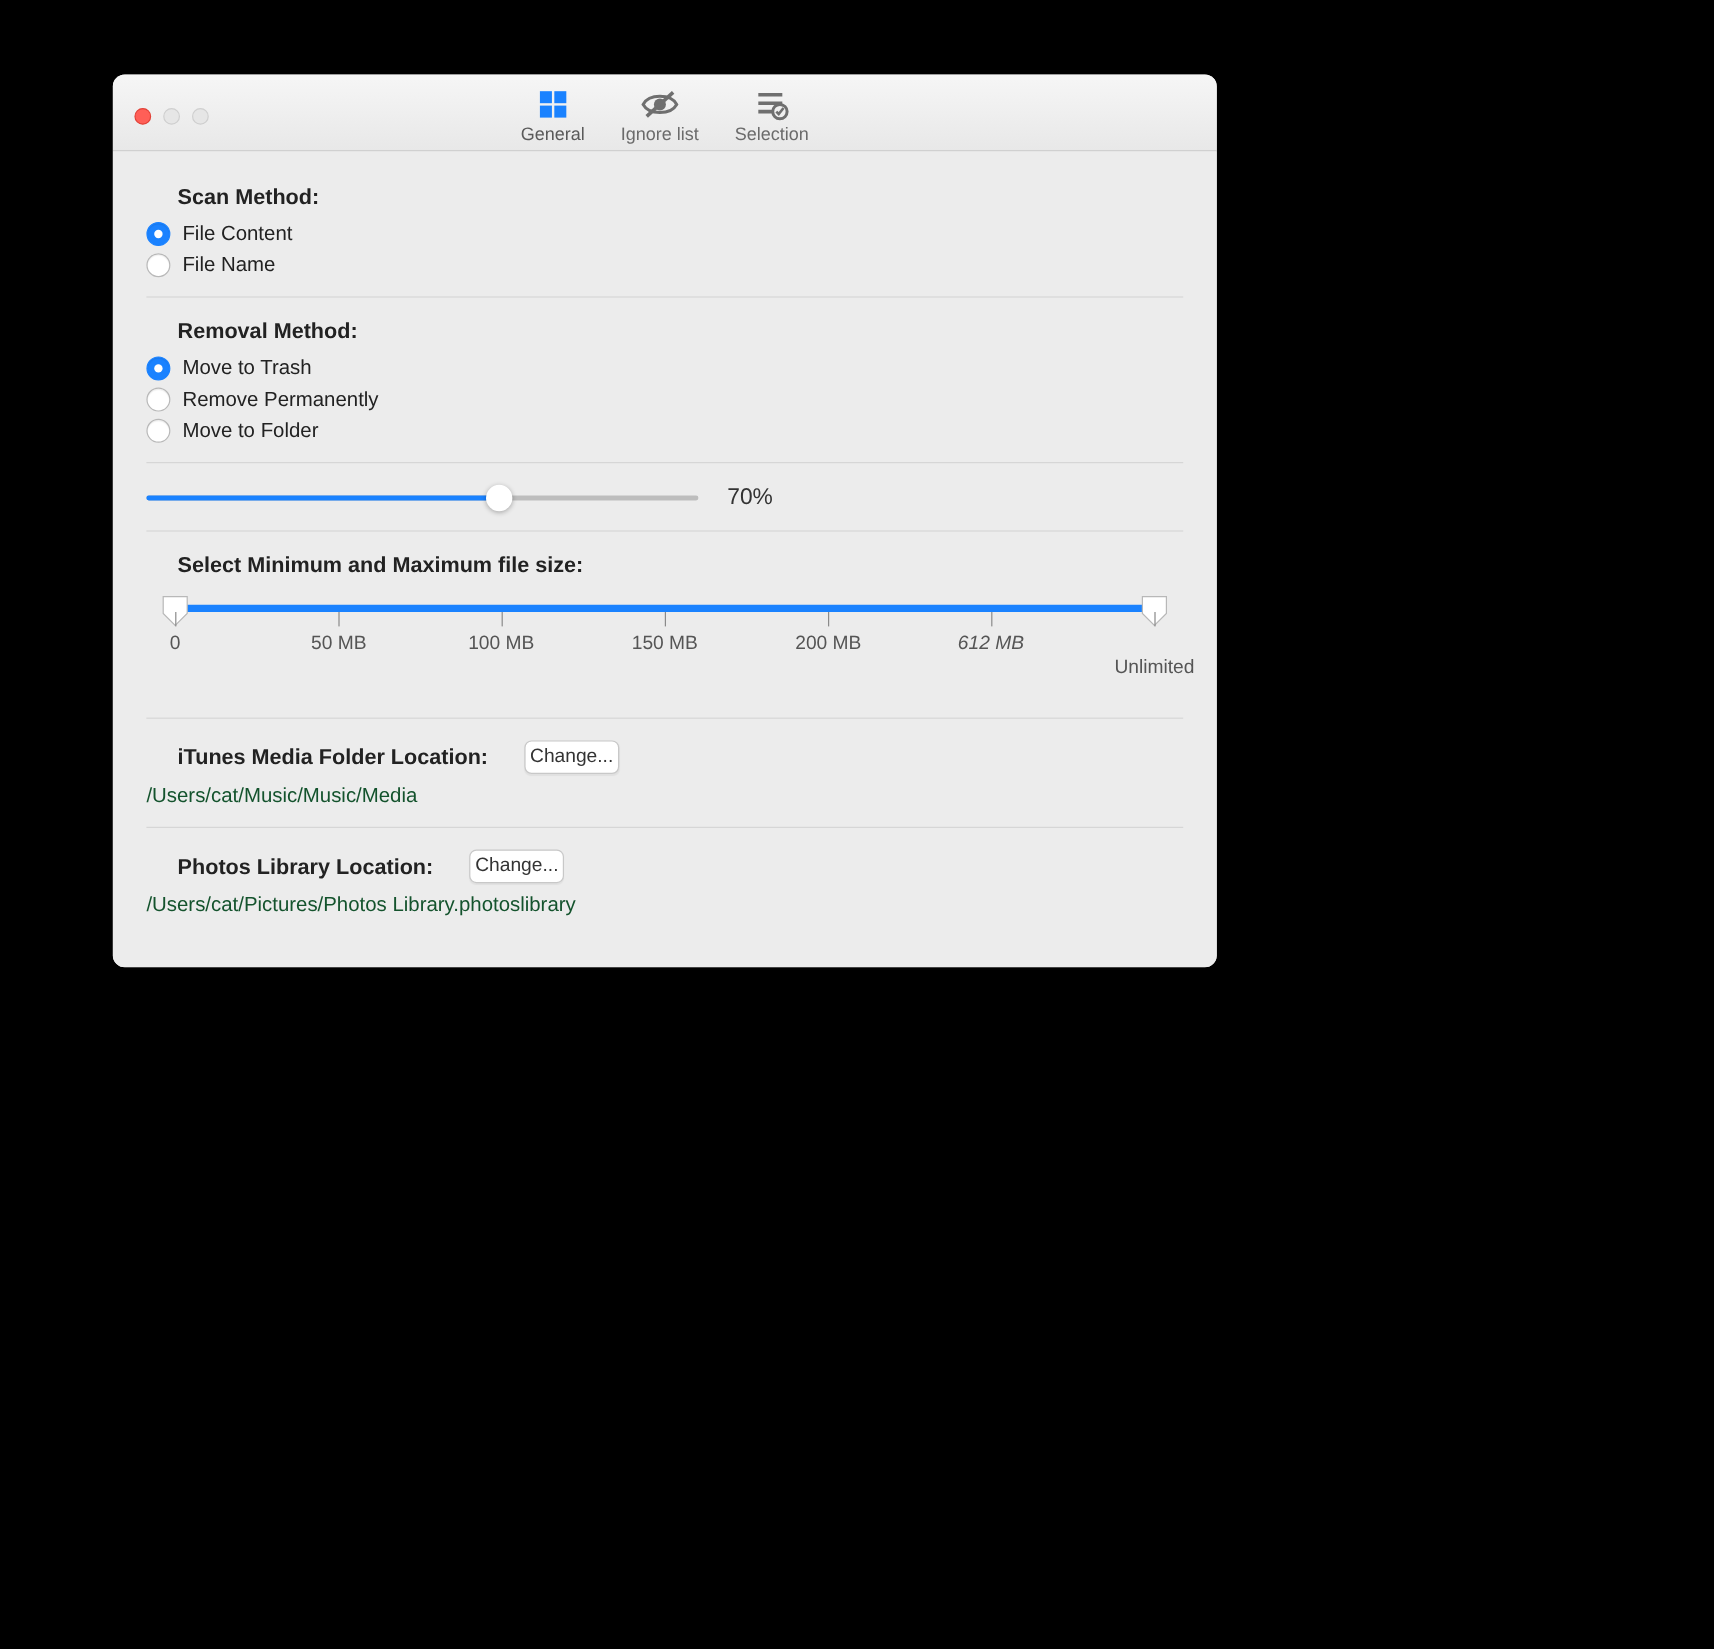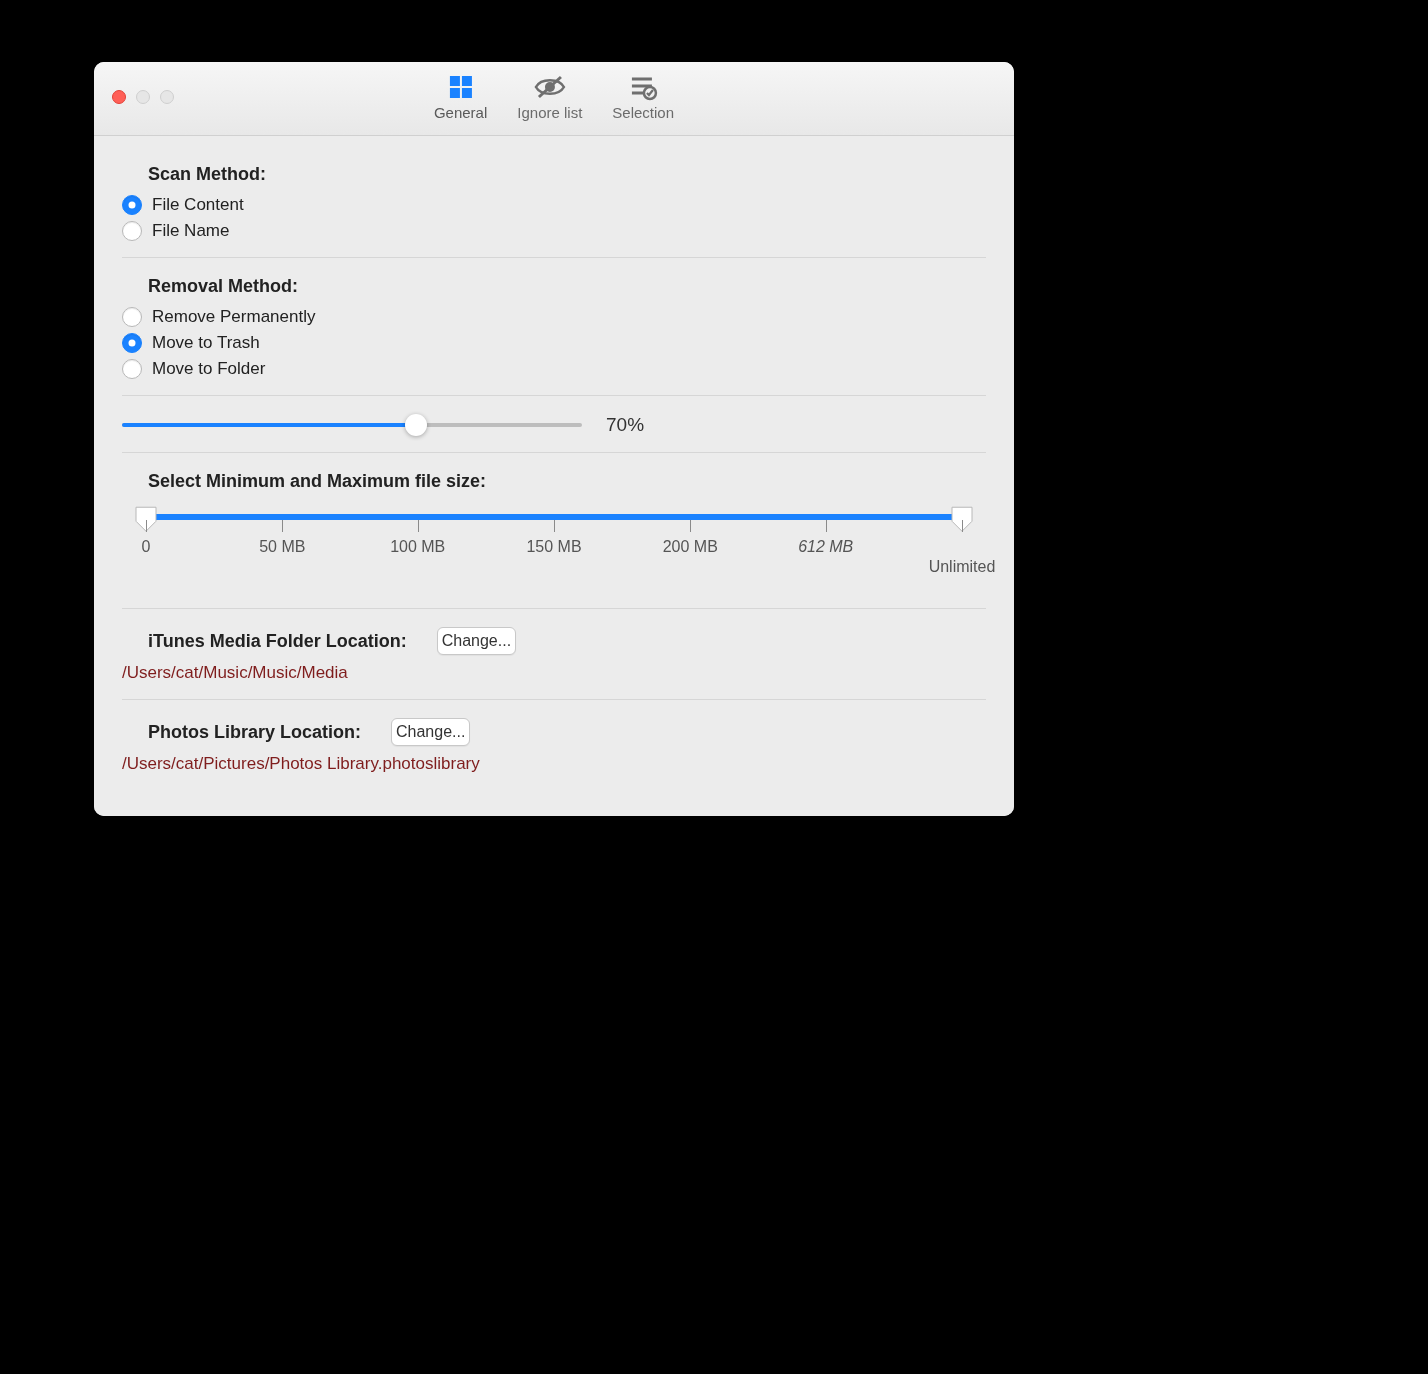--- a/index.html
+++ b/index.html
@@ -14,21 +14,21 @@
     position: absolute;
     left: 94px;
     top: 62px;
     width: 920px;
     background: #ececec;
     border-radius: 10px;
     box-shadow: 0 20px 60px rgba(0,0,0,0.5);
     overflow: hidden;
   }
   .titlebar {
-    height: 74px;
+    height: 64px;
     background: linear-gradient(#f6f6f6, #e8e8e8);
     border-bottom: 1px solid #d0d0d0;
     position: relative;
   }
   .traffic-lights {
     position: absolute;
     left: 18px;
     top: 28px;
     display: flex;
     gap: 10px;
@@ -208,21 +208,21 @@
     border: 1px solid #c8c8c8;
     border-radius: 6px;
     padding: 4px 4px;
     font-size: 16px;
     color: #333;
     box-shadow: 0 1px 1px rgba(0,0,0,0.05);
     cursor: default;
   }
   .path {
     font-size: 17px;
-    color: #7f1d1d;
+    color: #14532d;
     margin-bottom: 6px;
   }
 </style>
 </head>
 <body>
 
 <div class="window">
 
   <div class="titlebar">
     <div class="traffic-lights">
@@ -280,26 +280,26 @@
     </div>
     <div class="radio-row">
       <span class="radio"></span>
       <span>File Name</span>
     </div>
 
     <hr class="divider">
 
     <div class="section-title">Removal Method:</div>
     <div class="radio-row">
+      <span class="radio checked"></span>
+      <span>Move to Trash</span>
+    </div>
+    <div class="radio-row">
       <span class="radio"></span>
       <span>Remove Permanently</span>
-    </div>
-    <div class="radio-row">
-      <span class="radio checked"></span>
-      <span>Move to Trash</span>
     </div>
     <div class="radio-row">
       <span class="radio"></span>
       <span>Move to Folder</span>
     </div>
 
     <hr class="divider">
 
     <div class="sim-row">
       <div class="sim-track">

